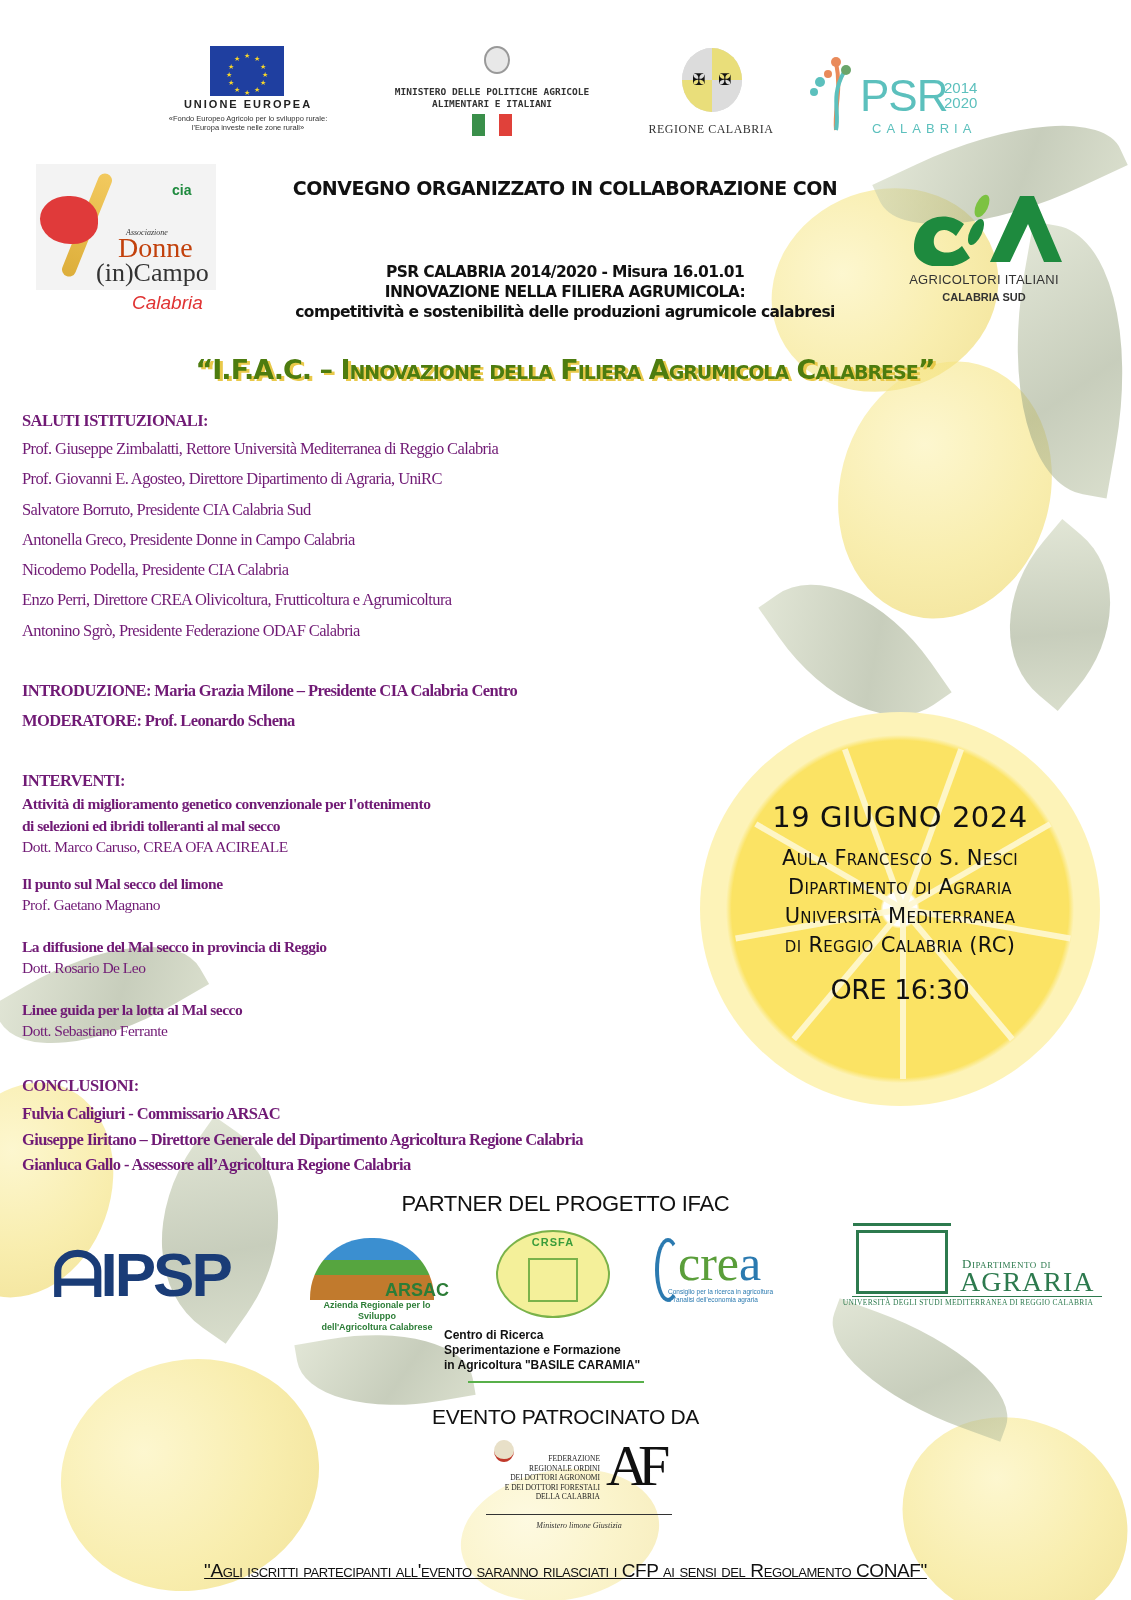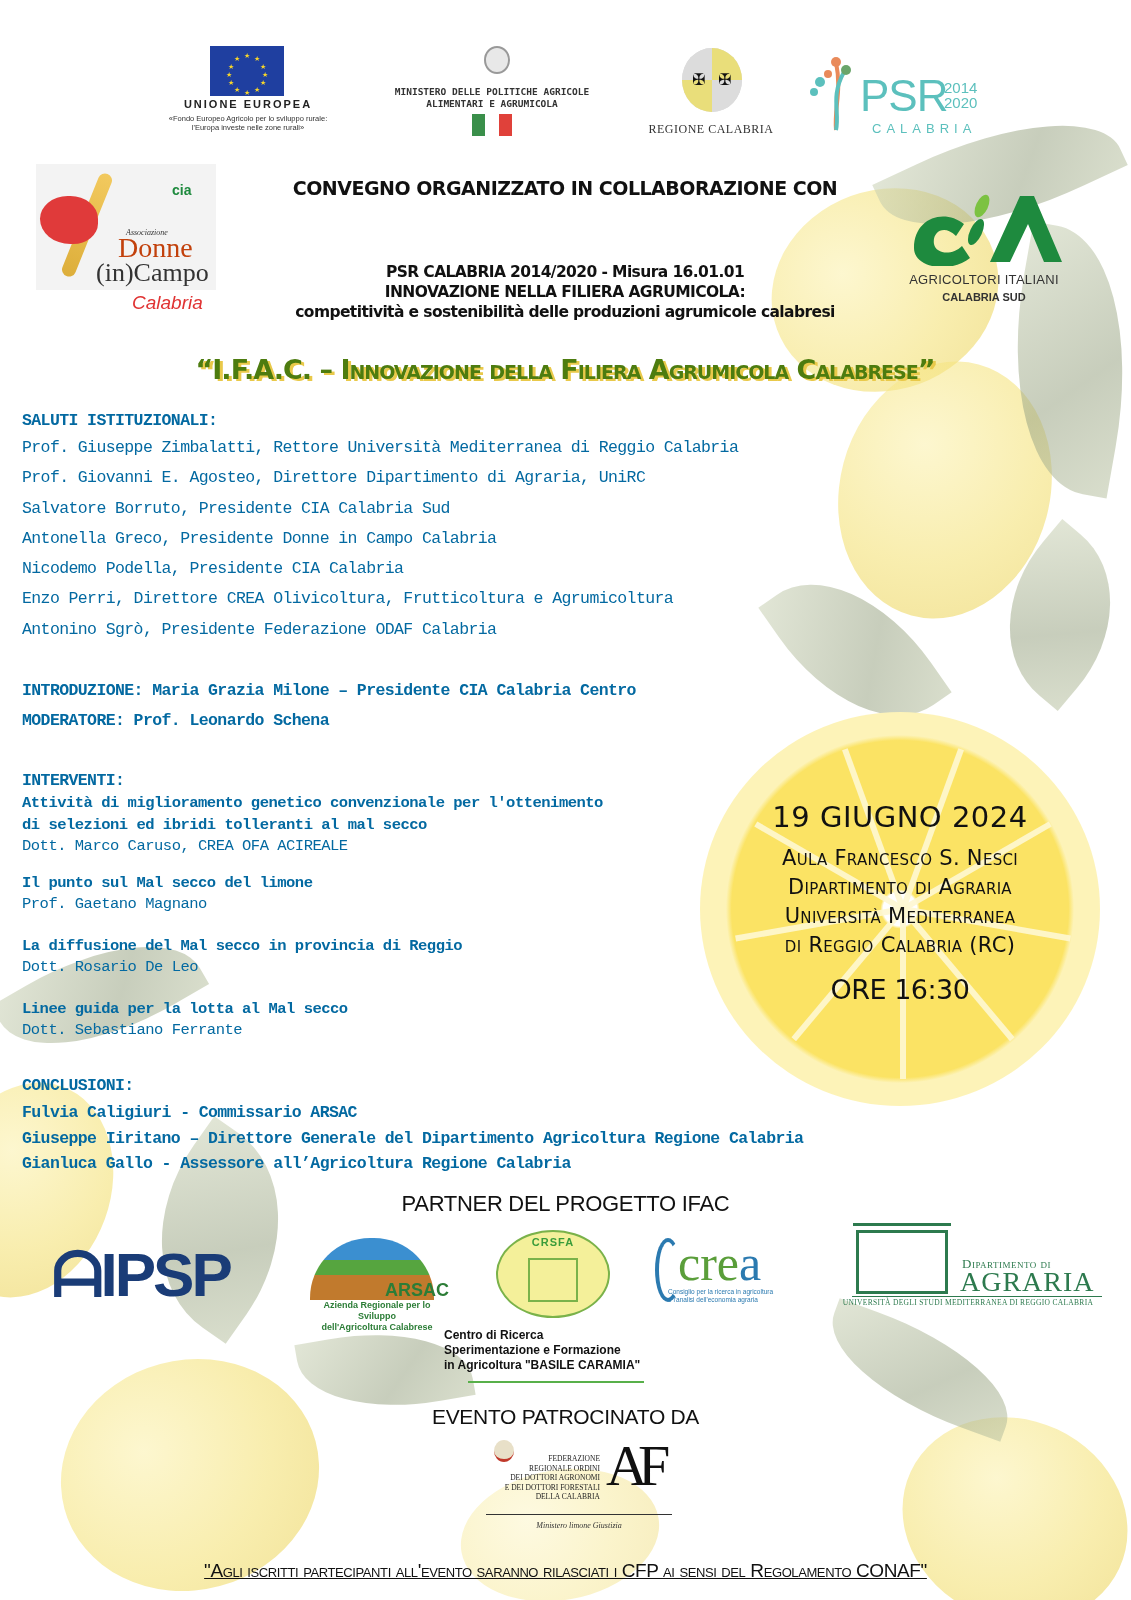--- a/index.html
+++ b/index.html
@@ -55,21 +55,21 @@
 
   
   .convegno { left: 230px; top: 177px; width: 670px; text-align: center; font-family: "DejaVu Sans", sans-serif; font-weight: bold; font-size: 19px; letter-spacing: -.5px; color: #111; }
   .psr-block { left: 230px; top: 262px; width: 670px; text-align: center; font-family: "DejaVu Sans", sans-serif; font-weight: bold; color: #111; }
   .psr-block div { font-size: 15.5px; line-height: 20px; letter-spacing: -.6px; }
   .psr-block .l3 { font-size: 15.5px; }
 
   .main-title { left: 20px; top: 354px; width: 1090px; text-align: center; font-family: "DejaVu Sans", sans-serif; font-weight: bold; font-size: 27px; letter-spacing: -1px; color: #4d7c0f; font-variant: small-caps; text-shadow: 3px 2px 0 #e9c94a; }
 
   
-  .prog { left: 22px; font-family: Liberation Mono, monospace; color: #0369a1; }
+  .prog { left: 22px; font-family: Liberation Serif, serif; color: #701a75; }
   .sec-head { font-weight: bold; font-size: 16.5px; letter-spacing: -.6px; }
   .sal-item { font-size: 16.5px; letter-spacing: -.6px; line-height: 30.3px; }
   .line-b { font-weight: bold; font-size: 16.5px; letter-spacing: -.6px; }
   .intv-title { font-weight: bold; font-size: 15.5px; letter-spacing: -.5px; line-height: 22px; }
   .intv-spk { font-size: 15.5px; letter-spacing: -.5px; line-height: 20px; }
   .concl-item { font-weight: bold; font-size: 16.5px; letter-spacing: -.6px; line-height: 25.5px; }
 
   
   .lemon-slice { left: 700px; top: 712px; width: 400px; height: 394px; border-radius: 50%;
     background: radial-gradient(circle, #fff 0 6%, #fbe364 7% 60%, #fdf3b8 62% 86%, #f6d93c 88% 100%); }
@@ -147,21 +147,21 @@
 </div>
 <div class="abs eu-title">UNIONE EUROPEA</div>
 <div class="abs eu-sub">
   <div>«Fondo Europeo Agricolo per lo sviluppo rurale:</div>
   <div>l'Europa investe nelle zone rurali»</div>
 </div>
 
 <div class="abs emblem"></div>
 <div class="abs mipaaf-title">
   <div>MINISTERO DELLE POLITICHE AGRICOLE</div>
-  <div>ALIMENTARI E AGRUMICOLA</div>
+  <div>ALIMENTARI E ITALIANI</div>
 </div>
 <div class="abs it-flag">
   <span style="background:#3a8f4a;"></span>
     <span style="background:#fff;"></span>
     <span style="background:#e0413a;"></span>
 </div>
 
 <div class="abs calabria-seal">
   <div class="q1"></div>
   <span class="cross" style="left:10px;">✠</span>

